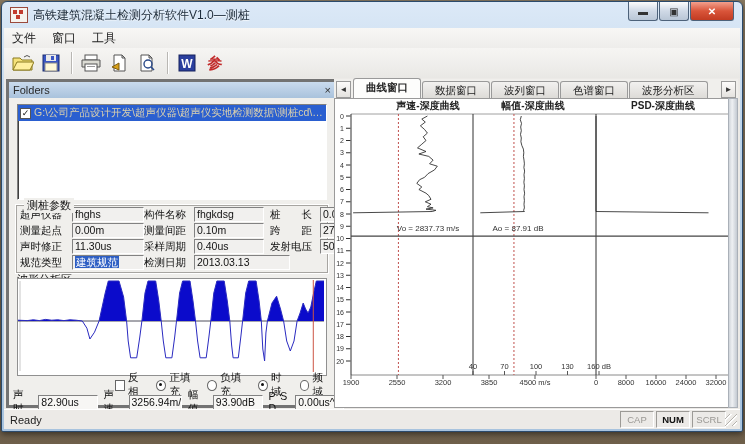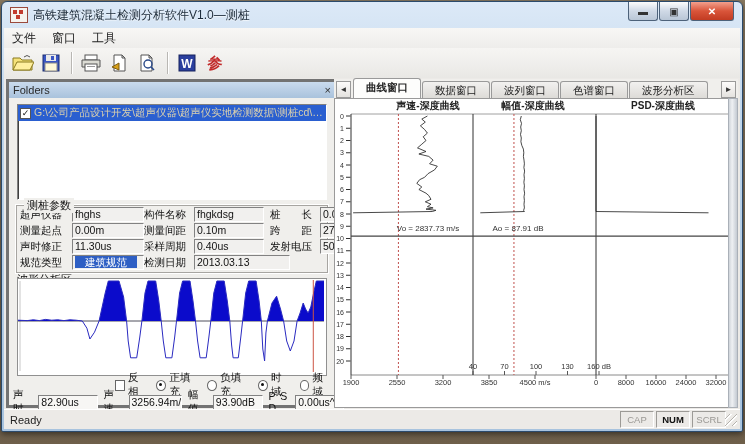--- a/index.html
+++ b/index.html
@@ -48,21 +48,21 @@
   .groupbox{position:absolute;left:6px;top:122px;width:312px;height:66px;border:1px solid #fff;
             box-shadow:0 0 0 1px #a7a5a1 inset;padding-top:2px;}
   .gb-title{position:absolute;left:8px;top:-7px;background:#f0efec;font-size:11px;padding:0 3px;color:#111;}
   .prow{display:flex;align-items:center;height:15px;margin:0 4px 1px 4px;font-size:10.5px;color:#111;}
   .plab{flex:0 0 52px;}
   .plab.mid{flex:0 0 50px;}
   .plab.r{flex:0 0 50px;margin-left:6px;}
   .pbox{flex:0 0 66px;height:13px;background:#f1f0ee;border:1px solid #fff;border-top-color:#828282;border-left-color:#828282;
         font-size:10.5px;color:#111;padding:0 2px;line-height:13px;overflow:hidden;}
   .pbox.w2{flex:0 0 64px;} .pbox.w3{flex:0 0 64px;} .pbox.wide{flex:0 0 90px;}
-  .sel{background:#2e5fc4;color:#fff;padding:0 10px;}
+  .sel{background:#2e5fc4;color:#fff;padding:0 1px;}
   .wave-label{position:absolute;left:8px;top:190px;font-size:11px;color:#111;}
   .wavebox{position:absolute;left:8px;top:196px;width:308px;height:96px;background:#fff;
            border:1px solid #909090;}
   
   .ctl-row{position:absolute;left:14px;top:296px;right:4px;height:14px;display:flex;align-items:center;
            font-size:10.5px;color:#111;}
   .chk{width:9px;height:9px;border:1px solid #666;background:#fff;margin-right:3px;}
   .rad{width:9px;height:9px;border:1px solid #666;border-radius:50%;background:#fff;margin-right:3px;position:relative;}
   .rad.on:after{content:"";position:absolute;left:2px;top:2px;width:3px;height:3px;border-radius:50%;background:#111;}
   .ctl-item{display:flex;align-items:center;margin-right:10px;}

